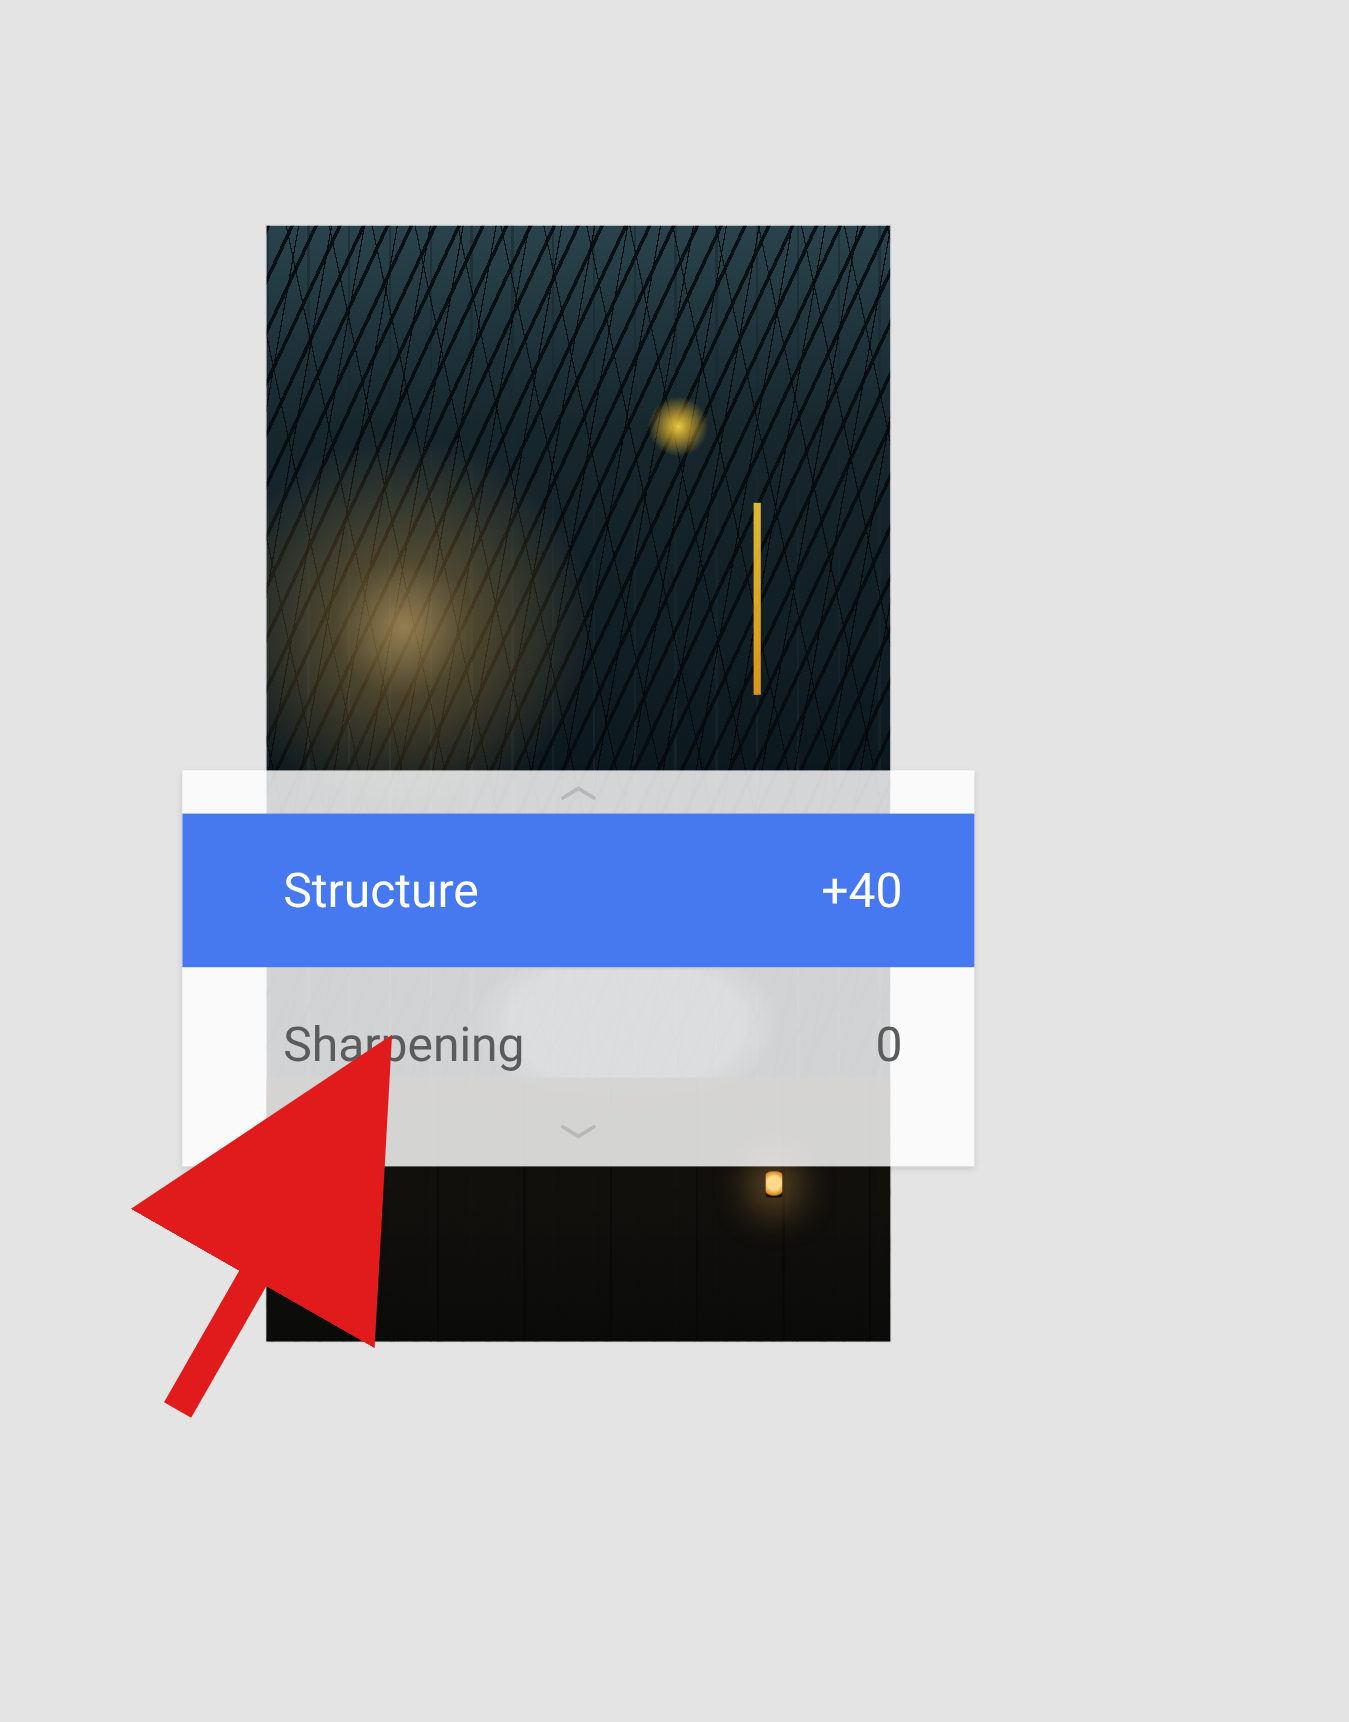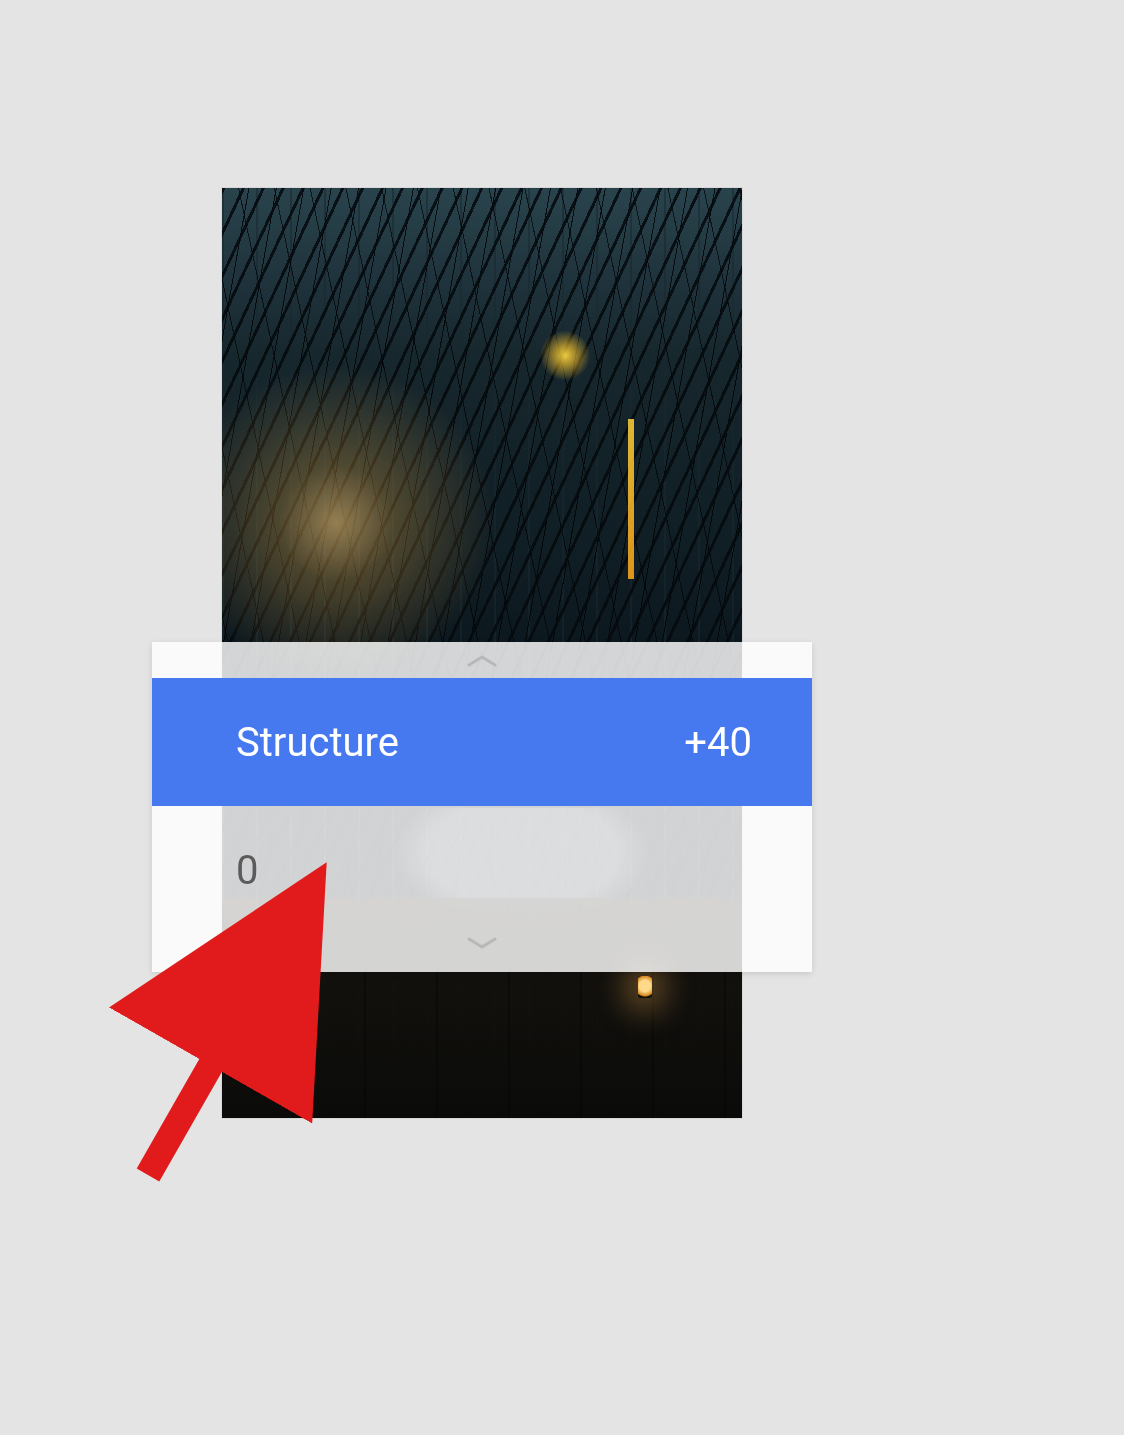--- a/index.html
+++ b/index.html
@@ -161,20 +161,21 @@
         <polyline points="2,12 15,4 28,12" fill="none" stroke="currentColor" stroke-width="3" stroke-linecap="round" stroke-linejoin="round"></polyline>
       </svg>
   </div>
 
   <div class="row selected">
     <span>Structure</span>
     <span class="value">+40</span>
   </div>
 
   <div class="row unselected">
+    <span>Sharpening</span>
     <span class="value">0</span>
   </div>
 
   <div class="chevron down">
     <svg viewBox="0 0 30 16">
         <polyline points="2,4 15,12 28,4" fill="none" stroke="currentColor" stroke-width="3" stroke-linecap="round" stroke-linejoin="round"></polyline>
       </svg>
   </div>
 </div>
 

